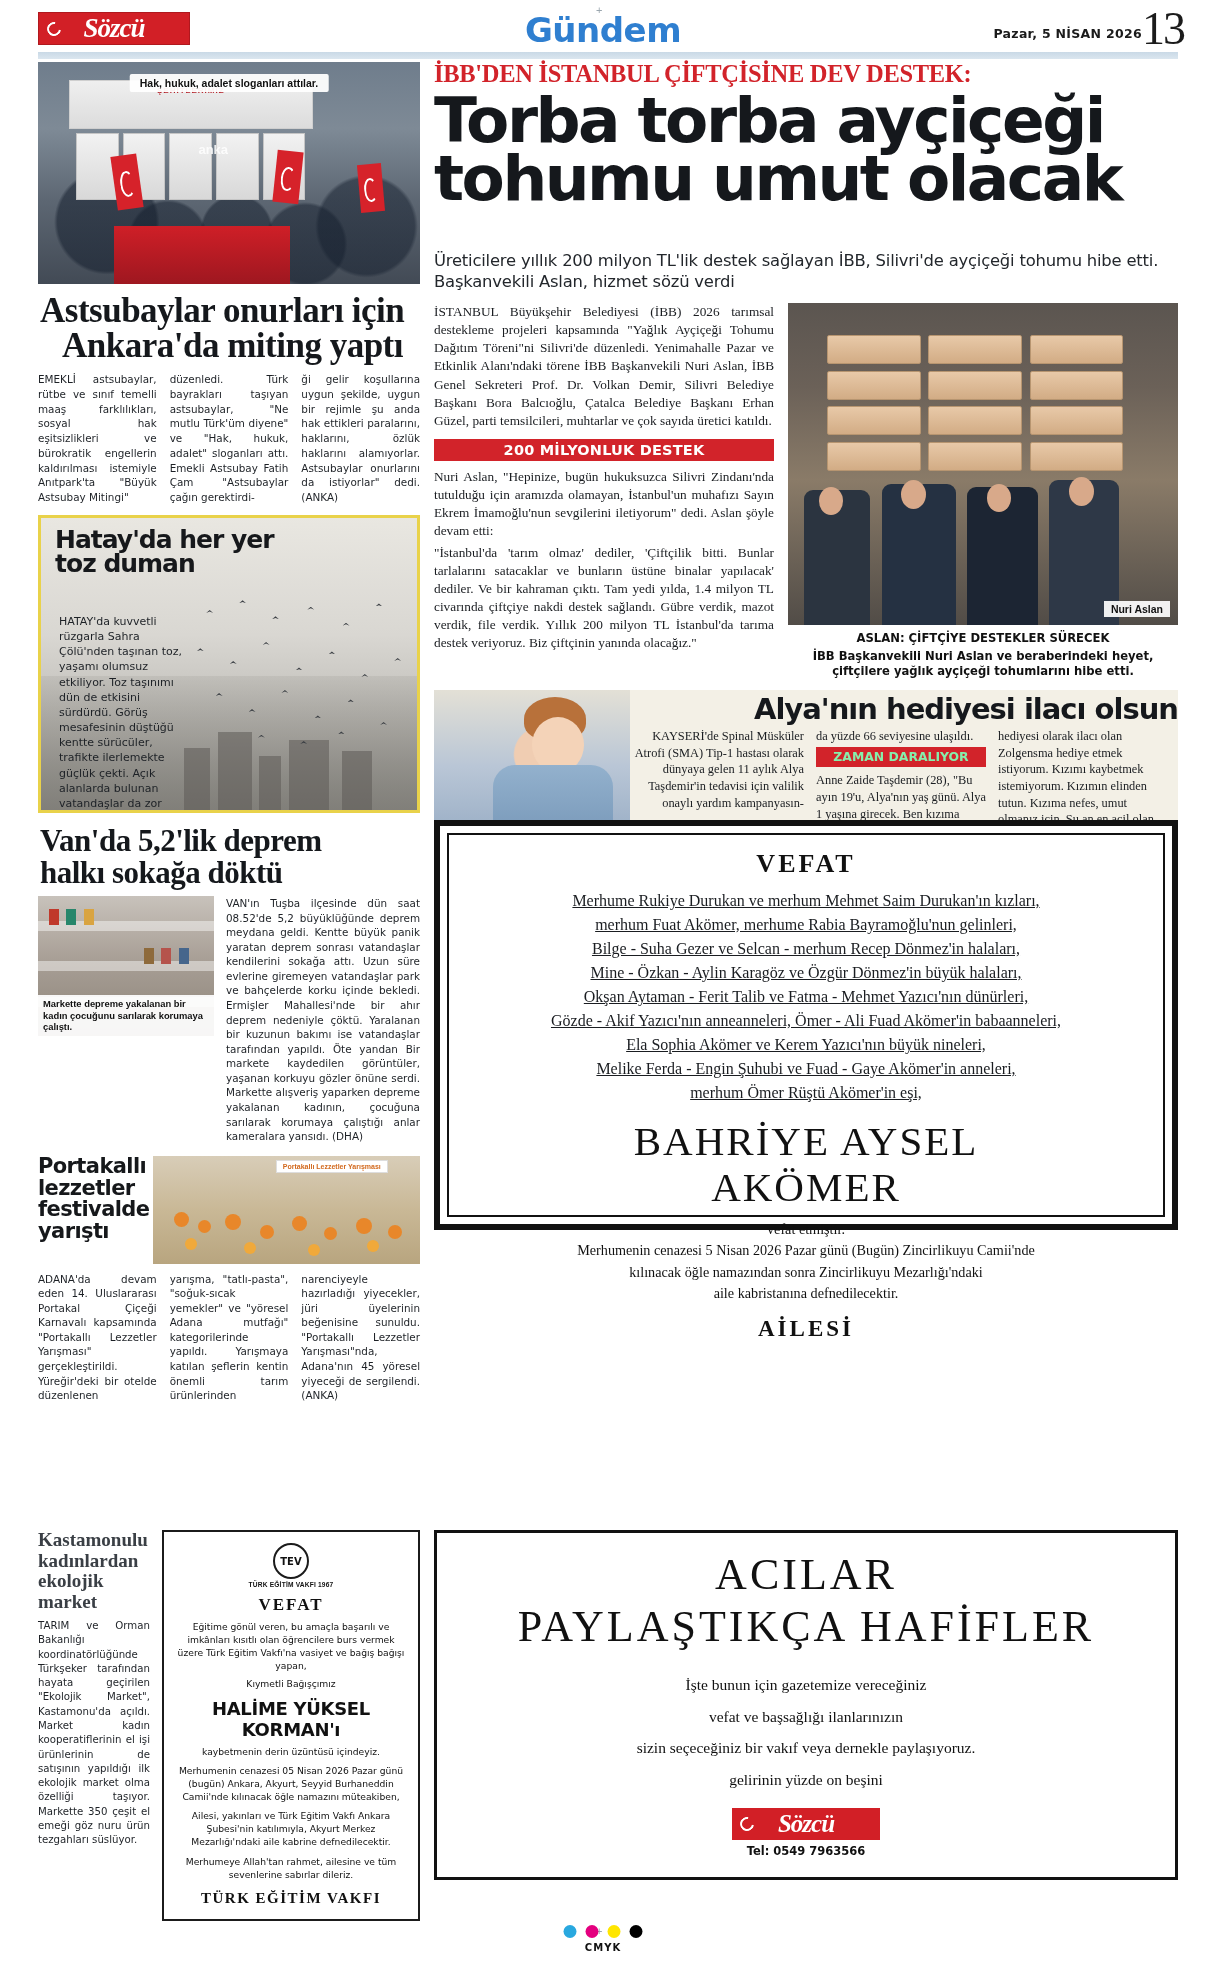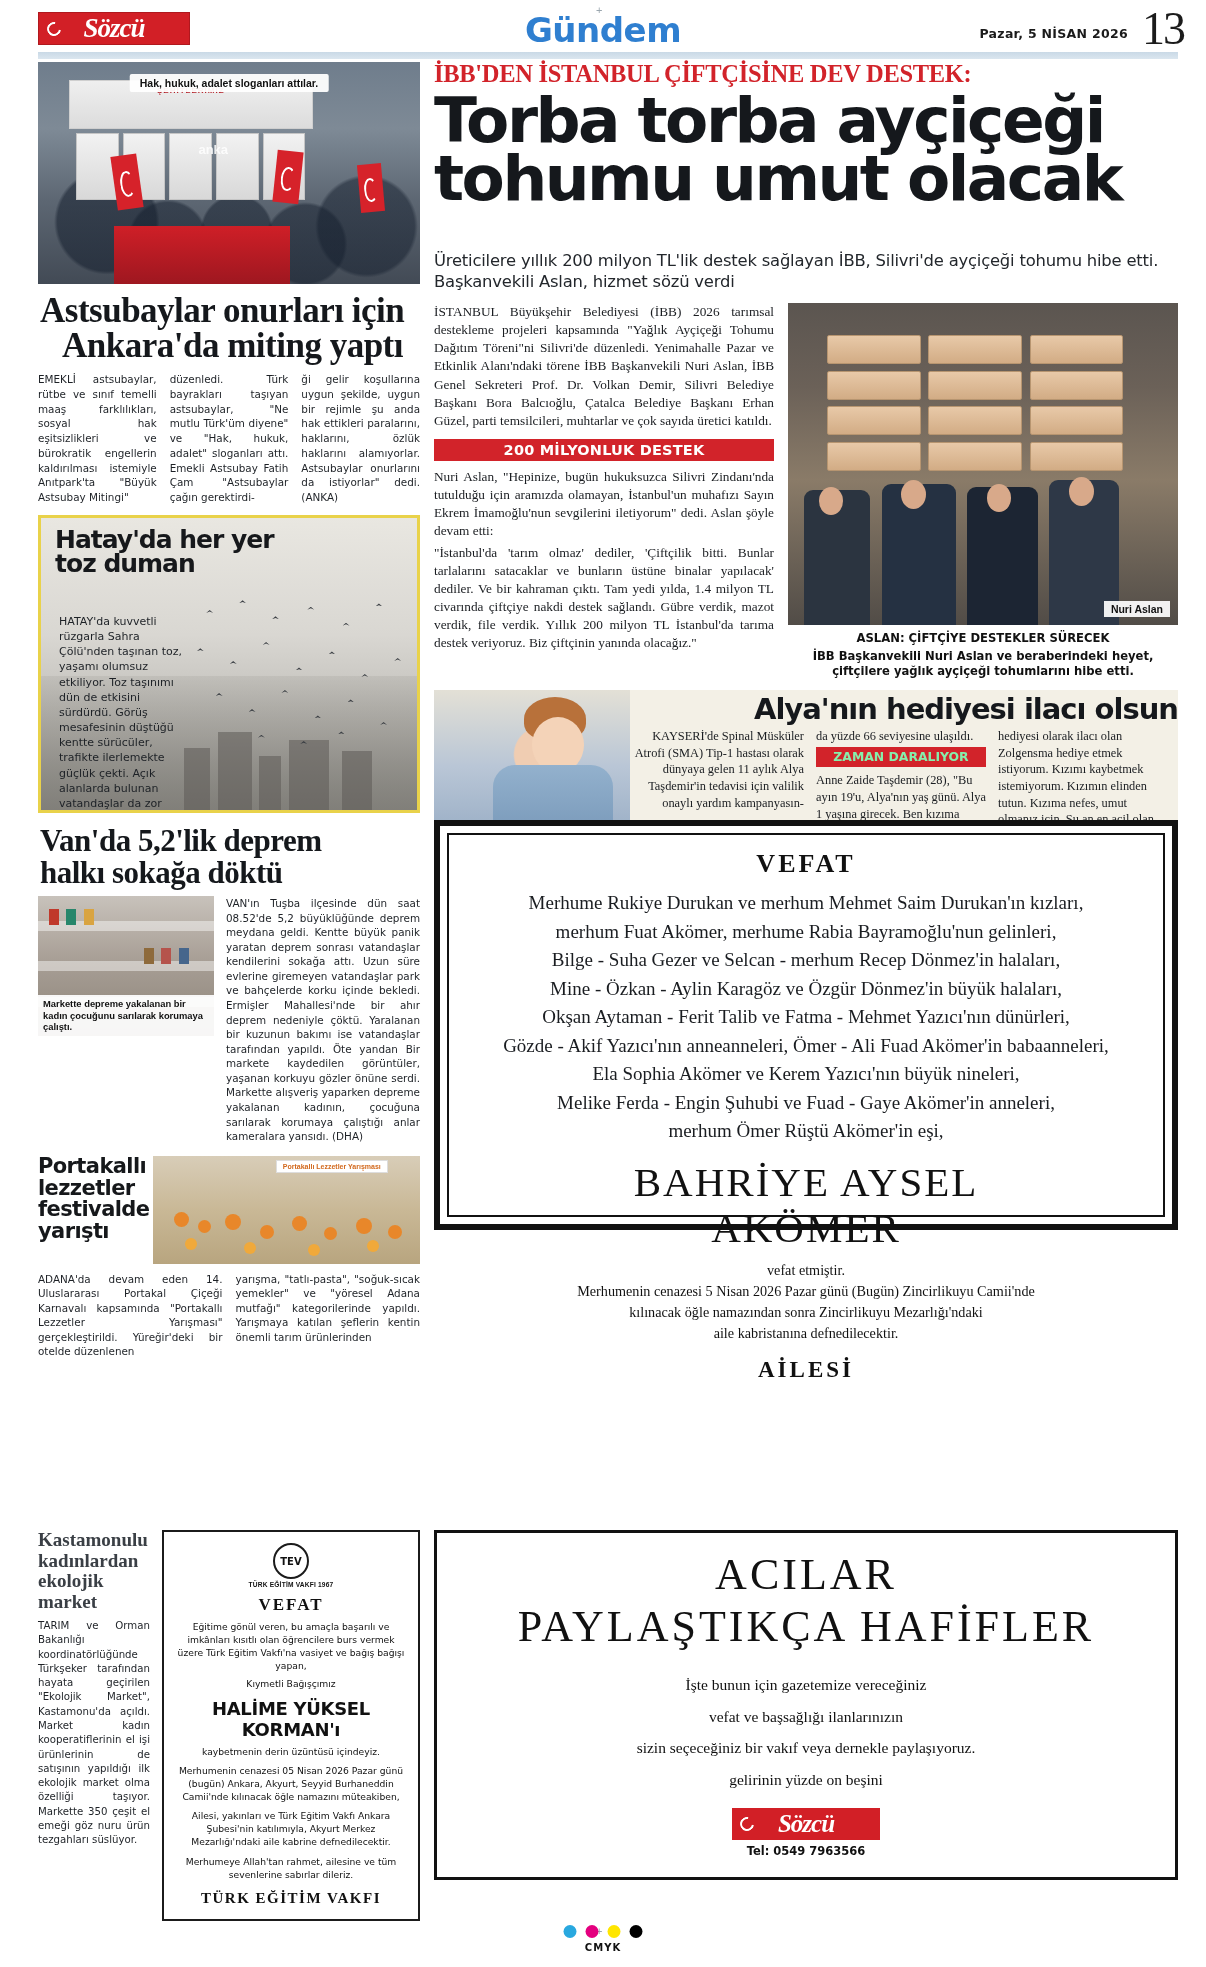--- a/index.html
+++ b/index.html
@@ -29,21 +29,21 @@
     position:absolute; left:8px; top:9px; width:14px; height:14px;
     border-radius:50%; border:2.5px solid #fff; border-right-color:transparent;
     transform:rotate(-35deg);
   }
   .section-title {
     position:absolute; left:50%; top:10px; transform:translateX(-50%);
     color:#2f7fd0; font-weight:bold; font-size:34px;
     font-family:"DejaVu Sans", sans-serif; letter-spacing:-0.5px;
   }
   .date-line {
-    position:absolute; right:78px; top:26px;
+    position:absolute; right:64px; top:26px;
     font-size:12.5px; font-weight:bold; letter-spacing:0.3px; color:#1b1b1b;
     font-family:"DejaVu Sans", sans-serif;
   }
   .page-num {
     position:absolute; right:22px; top:2px;
     font-size:46px; font-family:"Liberation Serif", serif; color:#1b1b1b;
     letter-spacing:-2px;
   }
   .rule-bar {
     position:absolute; left:38px; top:52px; width:1140px; height:7px;
@@ -313,21 +313,21 @@
   
   .vefat-outer {
     position:absolute; left:434px; top:820px; width:744px; height:410px;
     border:6px solid #111; background:#fff; padding:7px;
   }
   .vefat-inner {
     width:100%; height:100%; border:2px solid #111; padding:14px 18px;
     text-align:center; font-family:"Liberation Serif", serif;
   }
   .vefat-title { font-size:26px; font-weight:bold; letter-spacing:3px; margin-bottom:10px; }
-  .vefat-lines { font-size:19px; line-height:1.5; color:#1a1d21; }
+  .vefat-lines { font-size:16px; line-height:1.5; color:#1a1d21;text-decoration:underline; }
   .vefat-name {
     font-size:41px; letter-spacing:2px; margin:12px 0 4px; font-weight:normal;
   }
   .vefat-foot { font-size:14.2px; line-height:1.5; margin-top:8px; }
   .vefat-ailesi { font-size:23px; letter-spacing:3px; margin-top:12px; font-weight:bold; }
 
   
   .acilar-box {
     position:absolute; left:434px; top:1530px; width:744px; height:350px;
     border:3px solid #111; background:#fff; padding:16px 20px; text-align:center;
@@ -481,20 +481,21 @@
         <div class="orange" style="left:88%; top:64%; width:14px; height:14px;"></div>
         <div class="orange" style="left:12%; top:76%; width:12px; height:12px; background:#f0a93b;"></div>
         <div class="orange" style="left:34%; top:80%; width:12px; height:12px; background:#f0a93b;"></div>
         <div class="orange" style="left:58%; top:82%; width:12px; height:12px; background:#f0a93b;"></div>
         <div class="orange" style="left:80%; top:78%; width:12px; height:12px; background:#f0a93b;"></div>
       </div>
     </div>
     <div class="port-body">
       <div>ADANA'da devam eden 14. Uluslararası Portakal Çiçeği Karnavalı kapsamında "Portakallı Lezzetler Yarışması" gerçekleştirildi. Yüreğir'deki bir otelde düzenlenen</div>
       <div>yarışma, "tatlı-pasta", "soğuk-sıcak yemekler" ve "yöresel Adana mutfağı" kategorilerinde yapıldı. Yarışmaya katılan şeflerin kentin önemli tarım ürünlerinden</div>
+      <div>narenciyeyle hazırladığı yiyecekler, jüri üyelerinin beğenisine sunuldu. "Portakallı Lezzetler Yarışması"nda, Adana'nın 45 yöresel yiyeceği de sergilendi. (ANKA)</div>
     </div>
   </div>
 
   <div class="bottom-left">
     <div class="kast">
       <div class="kast-hl">Kastamonulu kadınlardan ekolojik market</div>
       <div class="kast-body">TARIM ve Orman Bakanlığı koordinatörlüğünde Türkşeker tarafından hayata geçirilen "Ekolojik Market", Kastamonu'da açıldı. Market kadın kooperatiflerinin el işi ürünlerinin de satışının yapıldığı ilk ekolojik market olma özelliği taşıyor. Markette 350 çeşit el emeği göz nuru ürün tezgahları süslüyor.</div>
     </div>
 
     <div class="tev-box">

